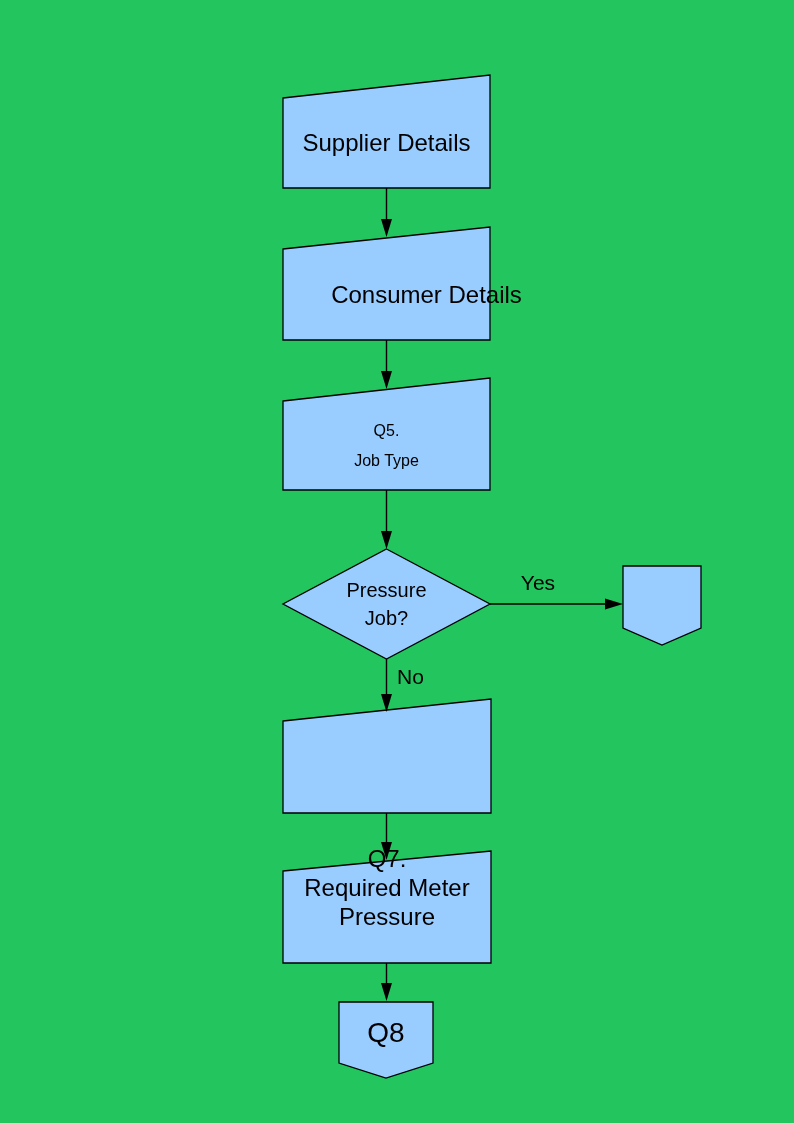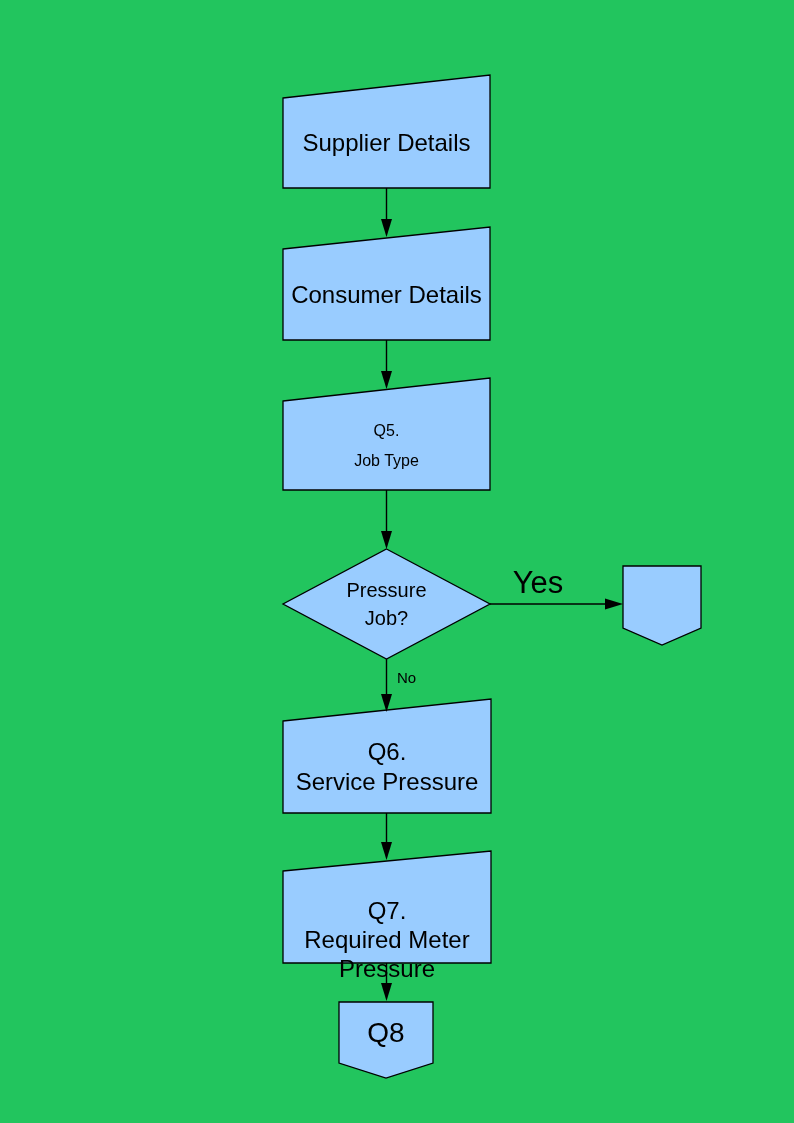--- a/index.html
+++ b/index.html
@@ -24,29 +24,29 @@
     position: absolute;
     display: flex;
     align-items: center;
     justify-content: center;
     text-align: center;
     white-space: pre-line;
     color: #000000;
     pointer-events: none;
   }
   .lbl-supplier { left: 283px; top:  98px; width: 207px; height:  90px; font-size: 24px; }
-  .lbl-consumer { left: 283px; top: 249px; width: 207px; height:  91px; font-size: 24px; }
+  .lbl-consumer { left: 283px; top: 249px; width: 207px; height:  91px; font-size: 24px; padding-left: 40px; }
   .lbl-q5       { left: 283px; top: 401px; width: 207px; height:  89px; font-size: 16px; line-height: 30px; }
   .lbl-decision { left: 283px; top: 549px; width: 207px; height: 110px; font-size: 20px; line-height: 28px; }
   .lbl-q9       { left: 623px; top: 566px; width:  78px; height:  62px; font-size: 28px; }
   .lbl-q6       { left: 283px; top: 721px; width: 208px; height:  92px; font-size: 24px; line-height: 30px; }
-  .lbl-q7       { left: 283px; top: 893px; width: 208px; height:  92px; font-size: 24px; line-height: 29px; }
+  .lbl-q7       { left: 283px; top: 841px; width: 208px; height:  92px; font-size: 24px; line-height: 29px; }
   .lbl-q8       { left: 339px; top:1002px; width:  94px; height:  61px; font-size: 28px; }
-  .lbl-yes      { left: 500px; top: 569px; width:  76px; height:  28px; font-size: 31px; }
-  .lbl-no       { left: 397px; top: 663px; width:  60px; height:  28px; font-size: 15px; justify-content: flex-start; text-align: right; }
+  .lbl-yes      { left: 500px; top: 569px; width:  76px; height:  28px; font-size: 21px; }
+  .lbl-no       { left: 397px; top: 663px; width:  60px; height:  28px; font-size: 21px; justify-content: flex-start; text-align: right; }
 </style>
 </head>
 <body>
 
 <div class="page">
 
   <svg class="layer" viewBox="0 0 794 1123">
 
     <polygon class="node" points="283,98 490,75 490,188 283,188" fill="#99CCFF"></polygon>
     <polygon class="node" points="283,249 490,227 490,340 283,340" fill="#99CCFF"></polygon>
@@ -73,22 +73,20 @@
     <polygon class="arrowhead" points="386.5,860 381,842 392,842" fill="#000000"></polygon>
     <polygon class="arrowhead" points="386.5,1001 381,983 392,983" fill="#000000"></polygon>
   </svg>
 
   <div class="label lbl-supplier">Supplier Details</div>
   <div class="label lbl-consumer">Consumer Details</div>
   <div class="label lbl-q5">Q5.
 Job Type</div>
   <div class="label lbl-decision">Pressure
 Job?</div>
-  <div class="label lbl-q6">Q6.
-Service Pressure</div>
   <div class="label lbl-q7">Q7.
 Required Meter
 Pressure</div>
   <div class="label lbl-q8">Q8</div>
 
   <div class="label lbl-yes">Yes</div>
   <div class="label lbl-no">No</div>
 
 </div>
 

